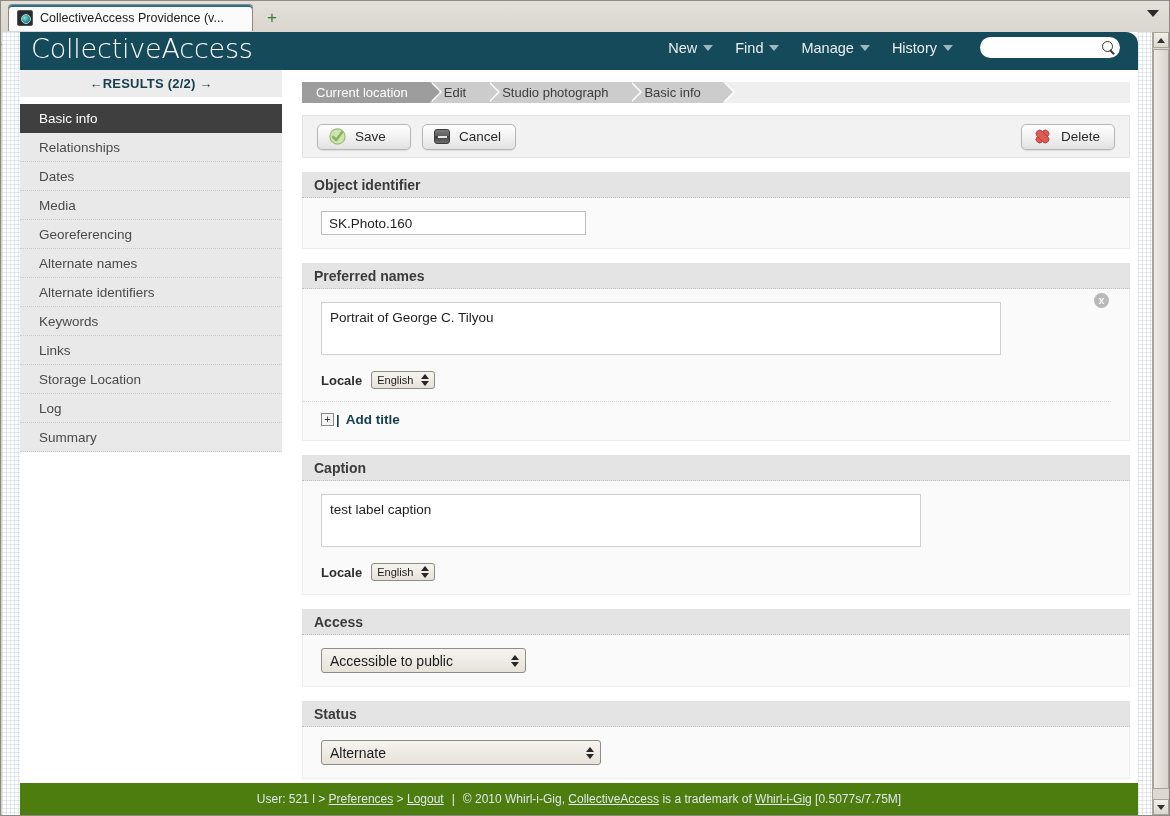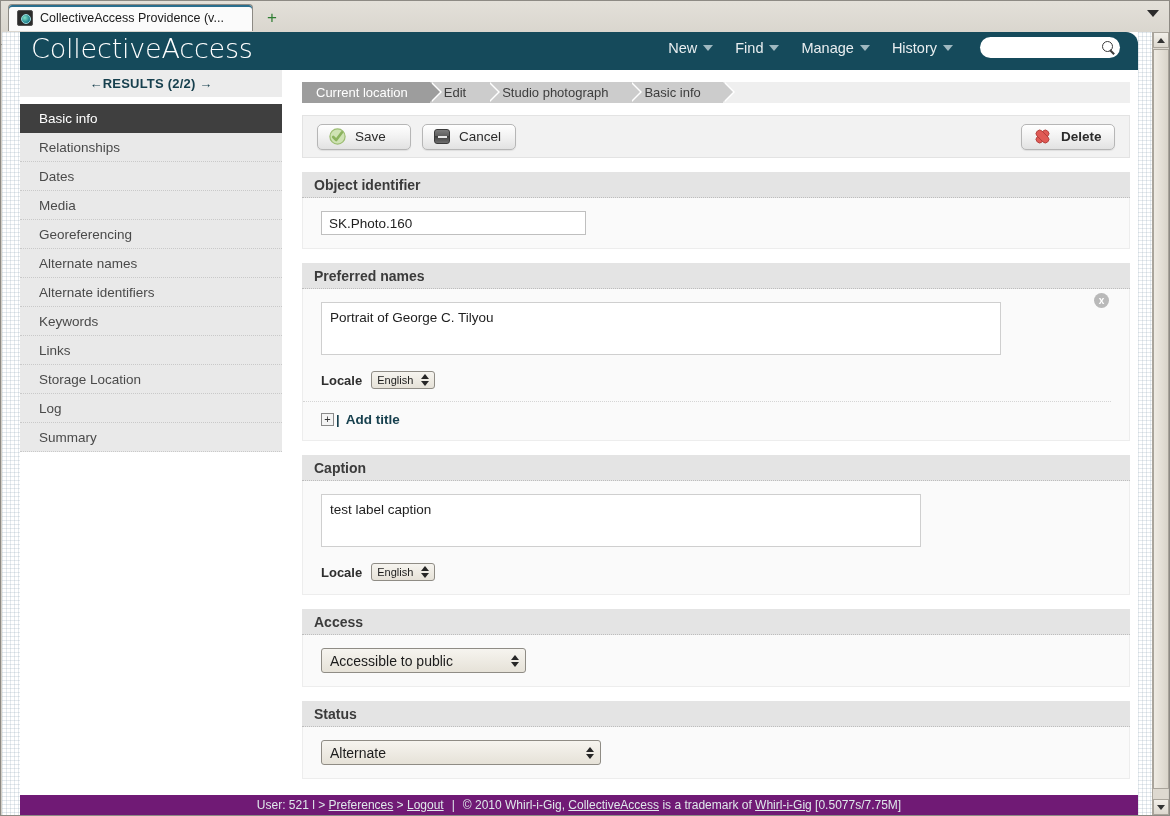--- a/index.html
+++ b/index.html
@@ -252,21 +252,21 @@
   .btn {
     height: 26px; min-width: 94px; padding: 0 11px;
     background: linear-gradient(to bottom,#ffffff 0%, #f0f0f0 55%, #e2e2e2 100%);
     border: 1px solid #b6b6b6; border-radius: 5px;
     display: flex; align-items: center; gap: 9px;
     font-size: 13.5px; color: #2b2b2b; cursor: pointer;
     box-shadow: 0 1px 1px rgba(0,0,0,.08);
   }
   .btn + .btn { margin-left: 11px; }
   .btn-label { white-space: nowrap; }
-  #delete-btn { position: absolute; right: 14px; font-weight: bold; }
+  #delete-btn { position: absolute; right: 14px; }
   .icon-check { width:17px; height:17px; flex:0 0 17px; }
   .icon-cancel { width:16px; height:15px; flex:0 0 16px;
     background: linear-gradient(to bottom,#7c7c7c 0%, #5d5d5d 48%, #3f3f3f 50%, #6e6e6e 100%);
     border-radius: 3px; border:1px solid #3a3a3a; position: relative; }
   .icon-cancel::after { content:""; position:absolute; left:2.5px; top:5.5px;
     width:9px; height:2px; background:#e8e8e8; }
   .icon-delete { width:19px; height:17px; flex:0 0 19px; }
 
   
   .section { width: 828px; margin-top: 14px; }
@@ -333,21 +333,21 @@
     display:flex; align-items:center; justify-content:center; cursor:pointer;
   }
   .add-link {
     font-size: 13.5px; font-weight: bold; color: #17404e; cursor: pointer;
   }
   .pipe { color:#17404e; font-weight:bold; font-size:13px; margin-left:-4px; }
 
   
   #footer {
     position: absolute; left: 0; bottom: 0;
-    width: 1118px; height: 20px; background: #701a75;
+    width: 1118px; height: 32px; background: #4d7c0f;
     display: flex; align-items: center; justify-content: center;
     color: #dfe8ea; font-size: 12px;
   }
   #footer a { color: #dfe8ea; text-decoration: underline; cursor: pointer; }
   #footer .sep { margin: 0 8px; }
 
   
   #vscroll {
     position: absolute; right: 1px; top: 31px;
     width: 16px; height: 783px;

